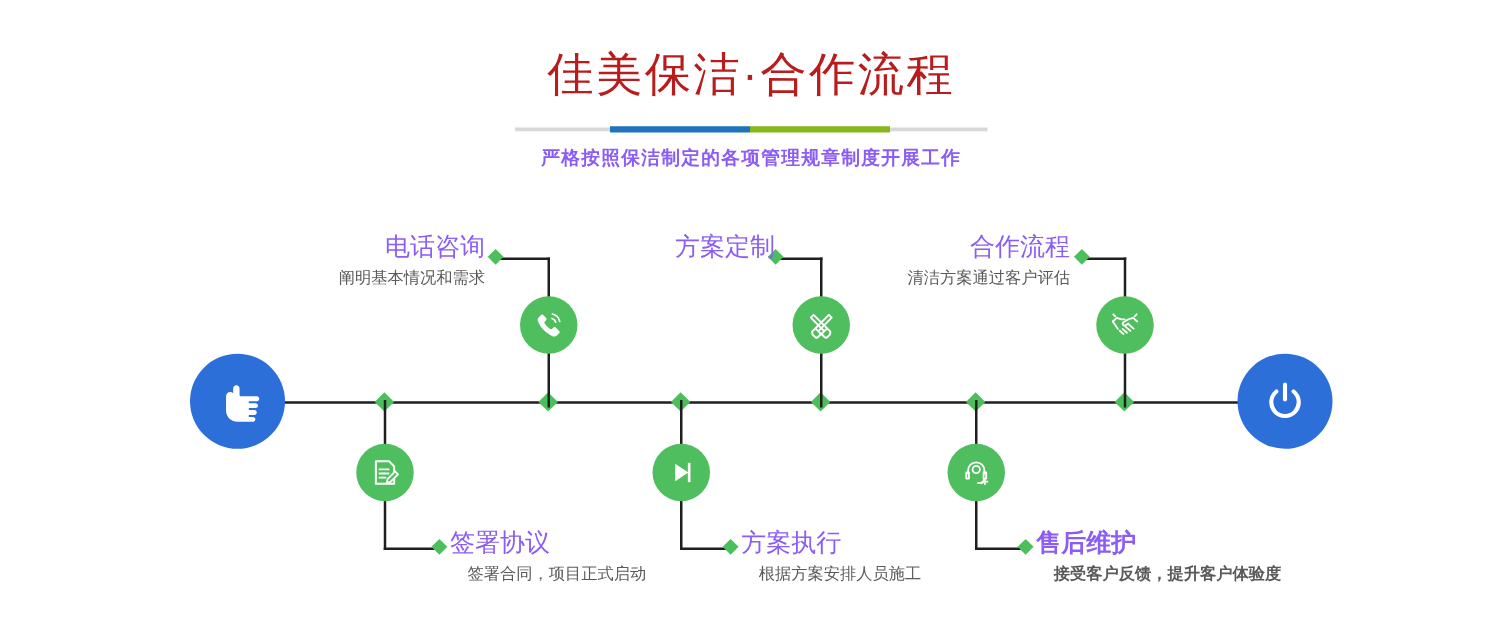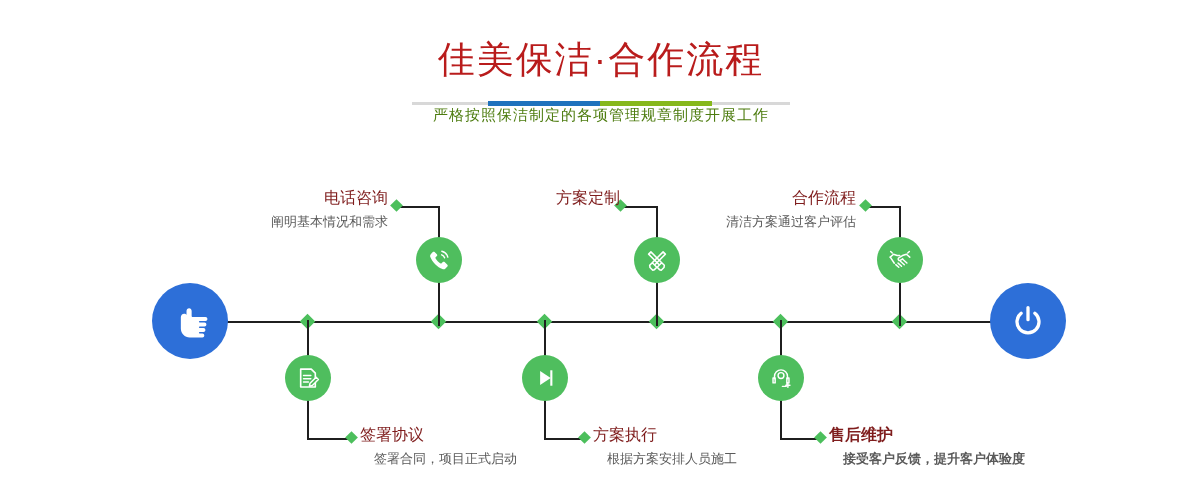--- a/index.html
+++ b/index.html
@@ -19,21 +19,21 @@
     letter-spacing:2px;font-weight:400;
     margin-top:38px;
   }
   .divider{
     position:relative;width:378px;height:3px;margin:20px auto 0 auto;
     background:#d8d8d8;
   }
   .divider .seg-blue{position:absolute;left:76px;top:-1px;width:112px;height:5px;background:#1f72bd;}
   .divider .seg-green{position:absolute;left:188px;top:-1px;width:112px;height:5px;background:#86b81b;}
   .subtitle{
-    font-size:15px;line-height:20px;color:#4d7c0f;letter-spacing:1px;
+    font-size:15px;line-height:20px;color:#8b5cf6;margin-top:12px;letter-spacing:1px;font-weight:bold;
   }
 
   
   .timeline{position:absolute;left:0;top:0;width:1202px;height:502px;}
   .axis{
     position:absolute;left:160px;top:321px;width:882px;height:2px;background:#1f1f1f;
   }
 
   .endcap{
     position:absolute;width:76px;height:76px;border-radius:50%;
@@ -50,21 +50,21 @@
   .node svg{display:block;}
 
   .diamond{
     position:absolute;width:11px;height:11px;background:#4cbf5c;
     transform:rotate(45deg);
   }
   .vline{position:absolute;width:2px;background:#1f1f1f;}
   .hline{position:absolute;height:2px;background:#1f1f1f;}
 
   .lbl{position:absolute;}
-  .lbl .t{font-size:16px;color:#7f1d1d;line-height:20px;white-space:nowrap;}
+  .lbl .t{font-size:20px;color:#8b5cf6;line-height:20px;white-space:nowrap;}
   .lbl .d{font-size:13px;color:#5a5a5a;line-height:18px;white-space:nowrap;margin-top:5px;}
   .lbl.up{text-align:right;}
   .lbl.dn{text-align:left;}
   .lbl.dn .d{margin-left:14px;}
   .lbl.up .d{margin-right:0px;}
 </style>
 </head>
 <body>
 
 <div id="stage">

